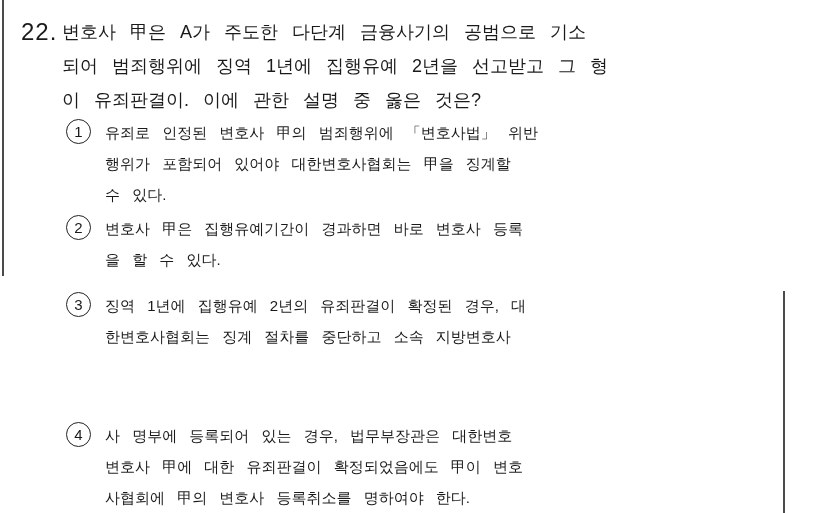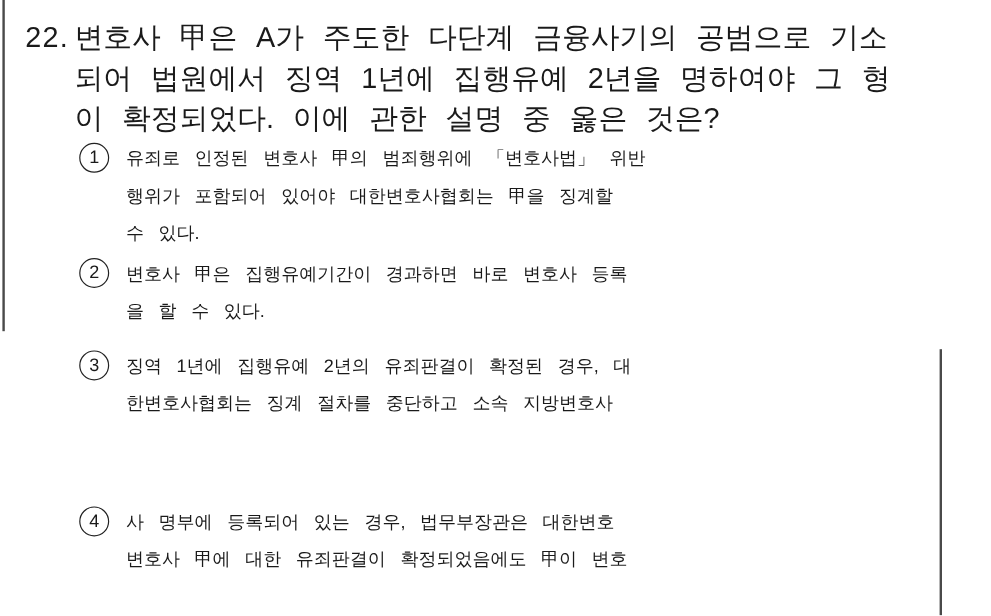--- a/index.html
+++ b/index.html
@@ -30,21 +30,21 @@
     top: 15px;
     font-size: 24px;
     line-height: 34px;
     letter-spacing: 1px;
   }
   .q-text {
     position: absolute;
     left: 62px;
     top: 15px;
     width: 756px;
-    font-size: 24px;
+    font-size: 18px;
     line-height: 34px;
     word-spacing: 9px;
   }
   .q-text .line { white-space: nowrap; }
 
   .option {
     position: absolute;
     left: 66px;
     width: 752px;
   }
@@ -78,22 +78,22 @@
 
 <div class="page">
 
   <div class="rule rule-left"></div>
   <div class="rule rule-right"></div>
 
   <div class="q-number">22.</div>
 
   <div class="q-text">
     <div class="line">변호사 甲은 A가 주도한 다단계 금융사기의 공범으로 기소</div>
-    <div class="line">되어 법원에서 징역 1년에 집행유예 2년을 명하여야 그 형</div>
-    <div class="line">이 확정되었다. 이에 관한 설명 중 옳은 것은?</div>
+    <div class="line">되어 범죄행위에 징역 1년에 집행유예 2년을 선고받고 그 형</div>
+    <div class="line">이 유죄판결이. 이에 관한 설명 중 옳은 것은?</div>
   </div>
 
   <div class="option opt-1">
     <span class="marker">1</span>
     <div class="opt-text">
       <div class="line">유죄로 인정된 변호사 甲의 범죄행위에 「변호사법」 위반</div>
       <div class="line">행위가 포함되어 있어야 대한변호사협회는 甲을 징계할</div>
       <div class="line">수 있다.</div>
     </div>
   </div>
@@ -112,16 +112,17 @@
       <div class="line">징역 1년에 집행유예 2년의 유죄판결이 확정된 경우, 대</div>
       <div class="line">한변호사협회는 징계 절차를 중단하고 소속 지방변호사</div>
     </div>
   </div>
 
   <div class="option opt-4">
     <span class="marker">4</span>
     <div class="opt-text">
       <div class="line">사 명부에 등록되어 있는 경우, 법무부장관은 대한변호</div>
       <div class="line">변호사 甲에 대한 유죄판결이 확정되었음에도 甲이 변호</div>
+      <div class="line">사협회에 甲의 변호사 등록취소를 명하여야 한다.</div>
     </div>
   </div>
 
 </div>
 
 </body></html>

